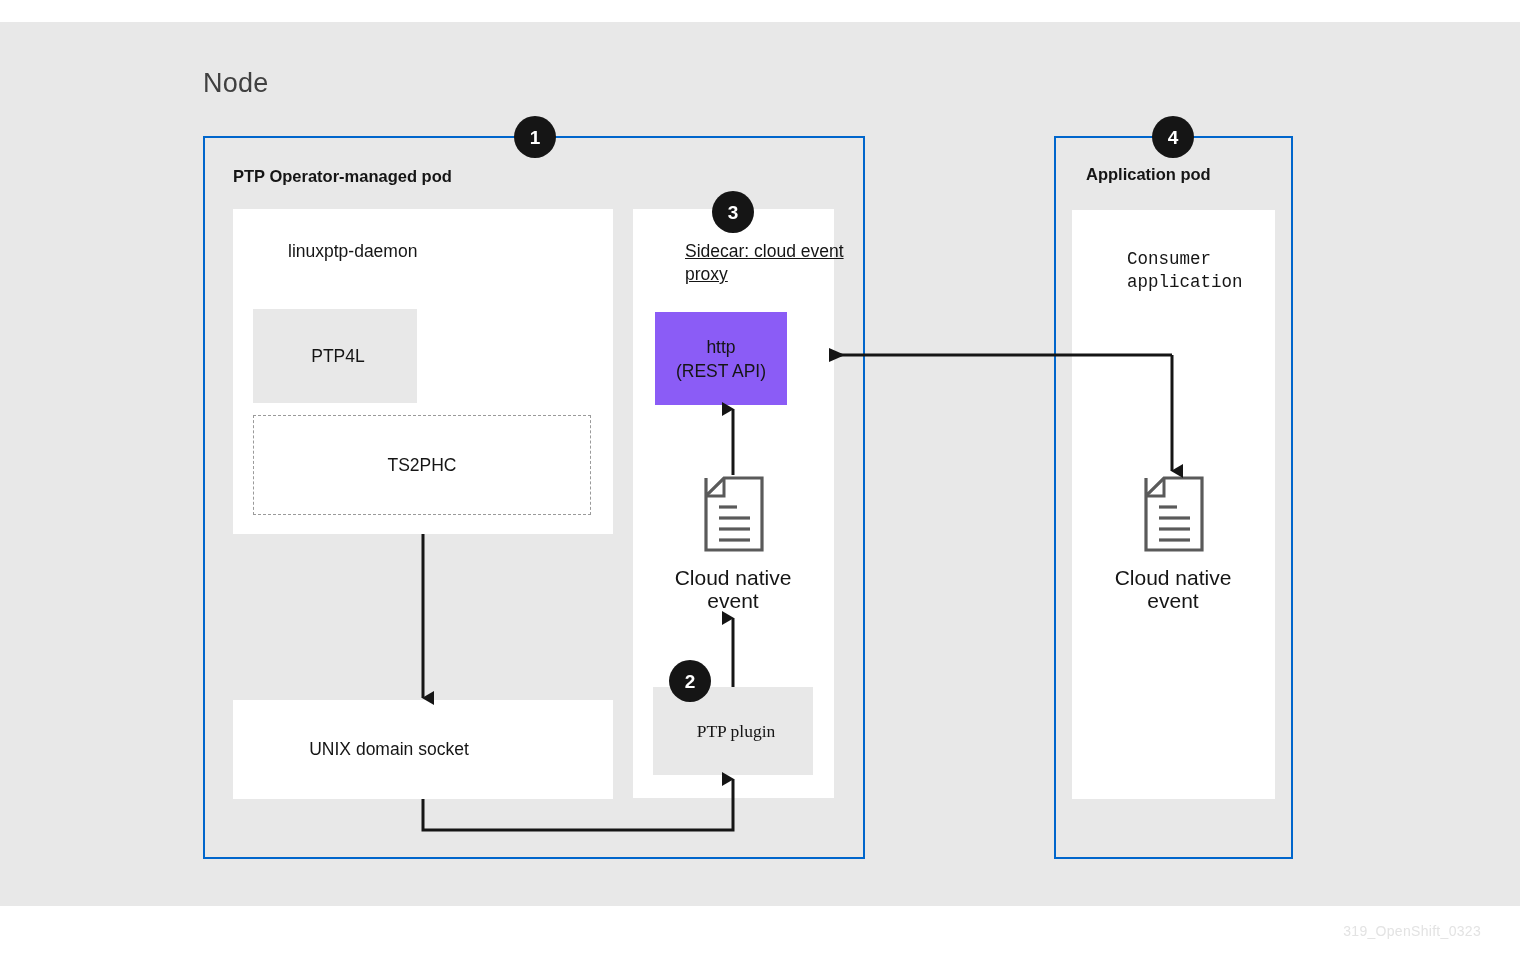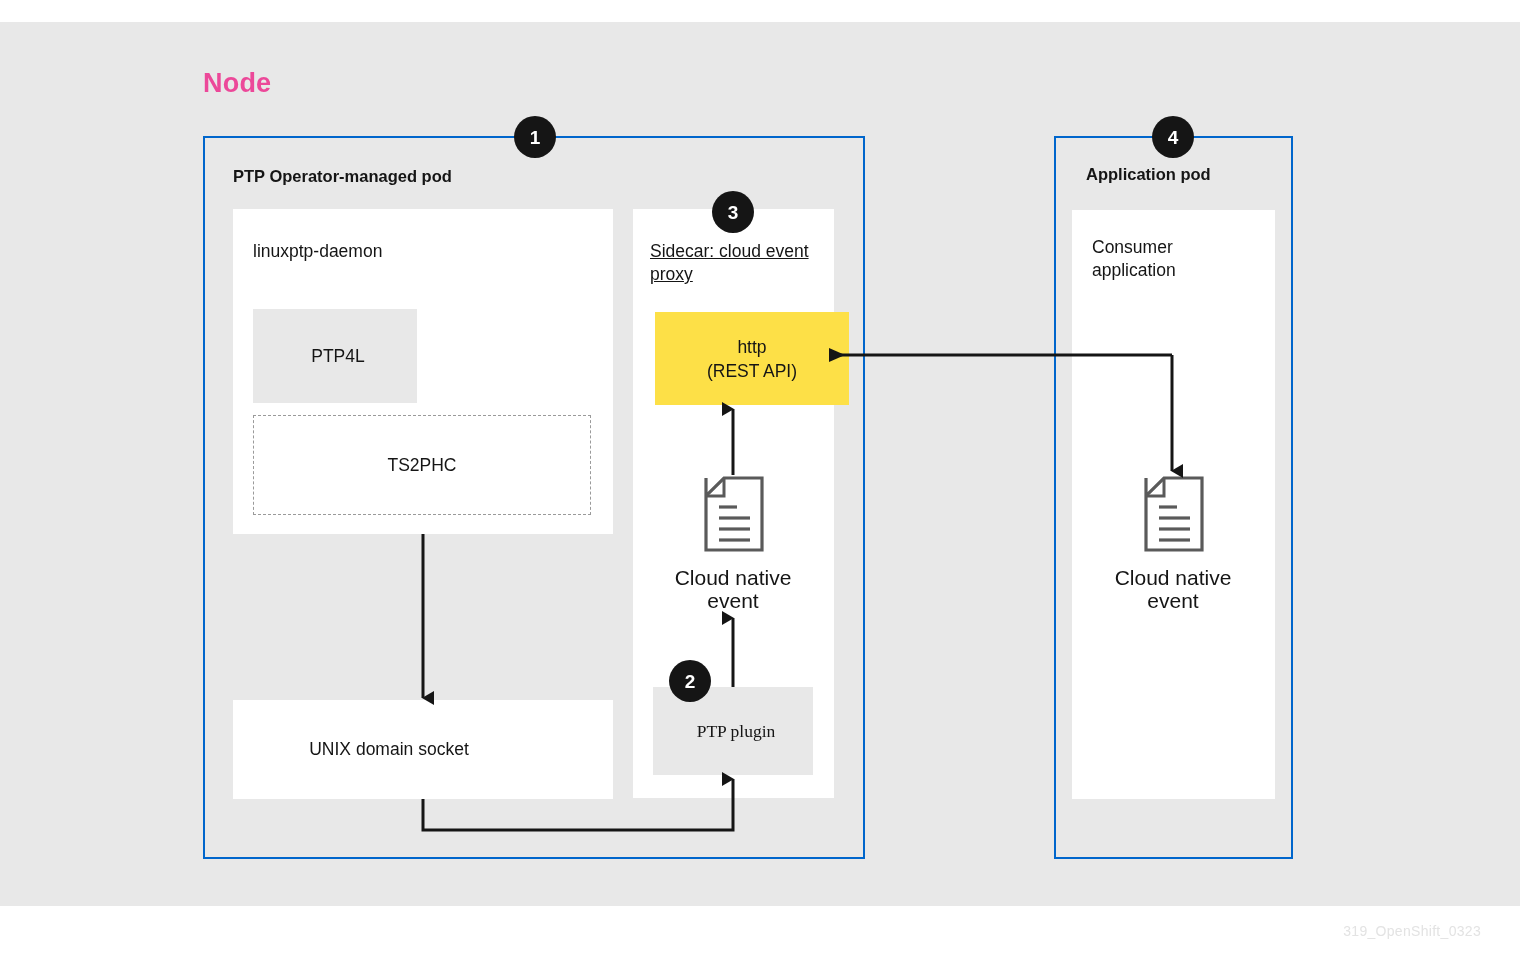--- a/index.html
+++ b/index.html
@@ -26,22 +26,22 @@
     width: 1520px;
     height: 884px;
     background: #e8e8e8;
   }
 
   .node-title {
     position: absolute;
     left: 203px;
     top: 68px;
     font-size: 27px;
-    font-weight: bold;
-    color: #ec4899;
+    font-weight: normal;
+    color: #404040;
     letter-spacing: 0.2px;
   }
 
   
   .pod {
     position: absolute;
     border: 2px solid #0066cc;
     background: transparent;
     box-sizing: border-box;
   }
@@ -75,24 +75,25 @@
   #box-linuxptp { left: 233px; top: 209px; width: 380px; height: 325px; }
   #box-sidecar  { left: 633px; top: 209px; width: 201px; height: 589px; }
   #box-consumer { left: 1072px; top: 210px; width: 203px; height: 589px; }
   #box-socket   { left: 233px; top: 700px; width: 380px; height: 99px; }
 
   .box-title {
     position: absolute;
     font-size: 17.5px;
     color: #151515;
     line-height: 23px;
+    margin-left: 35px;
   }
   #title-linuxptp { left: 253px; top: 240px; }
   #title-sidecar  { left: 650px; top: 240px; width: 160px; text-decoration: underline; }
-  #title-consumer { left: 1092px; top: 236px; width: 160px; }
+  #title-consumer { left: 1092px; top: 248px; width: 160px; font-family: Liberation Mono, monospace; }
 
   
   .grey-box {
     position: absolute;
     background: #e8e8e8;
     box-sizing: border-box;
     display: flex;
     align-items: center;
     justify-content: center;
     font-size: 17.5px;
@@ -118,23 +119,23 @@
     font-size: 17.5px;
     color: #151515;
     background: transparent;
   }
 
   
   #blk-http {
     position: absolute;
     left: 655px;
     top: 312px;
-    width: 194px;
+    width: 132px;
     height: 93px;
-    background: #fde047;
+    background: #8b5cf6;
     box-sizing: border-box;
     display: flex;
     align-items: center;
     justify-content: center;
     text-align: center;
     font-size: 17.5px;
     line-height: 24px;
     color: #151515;
   }
 

